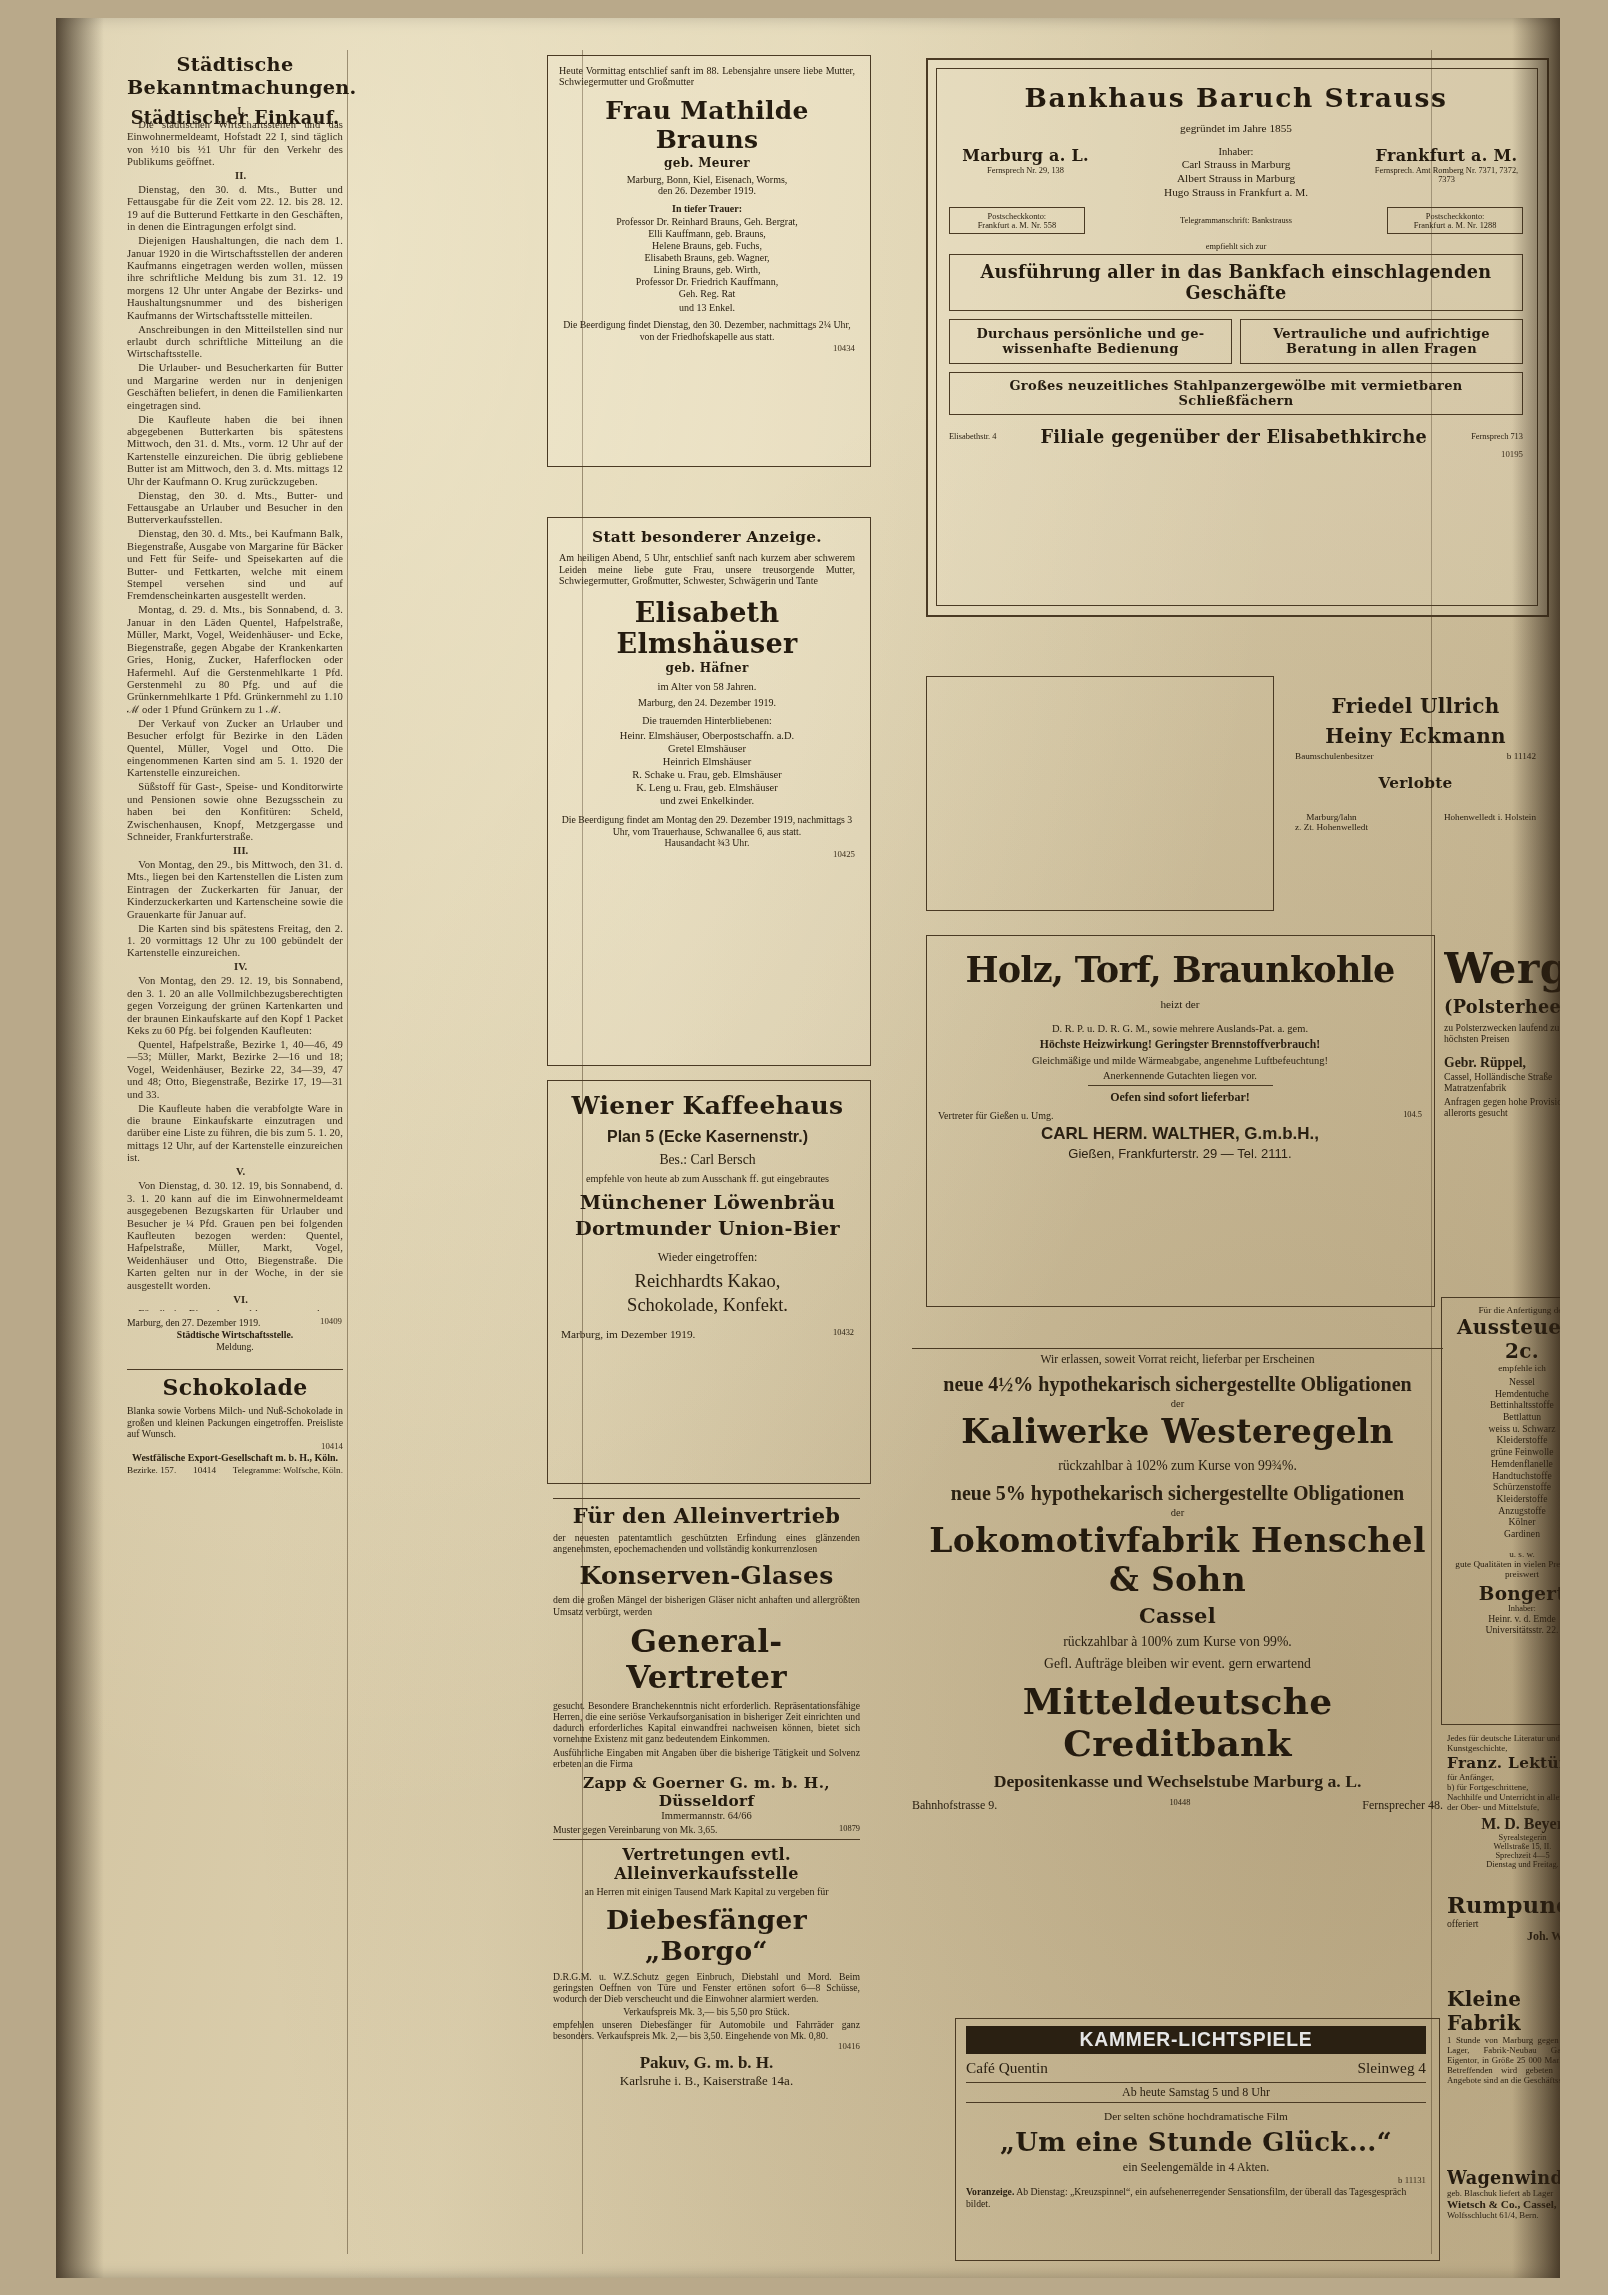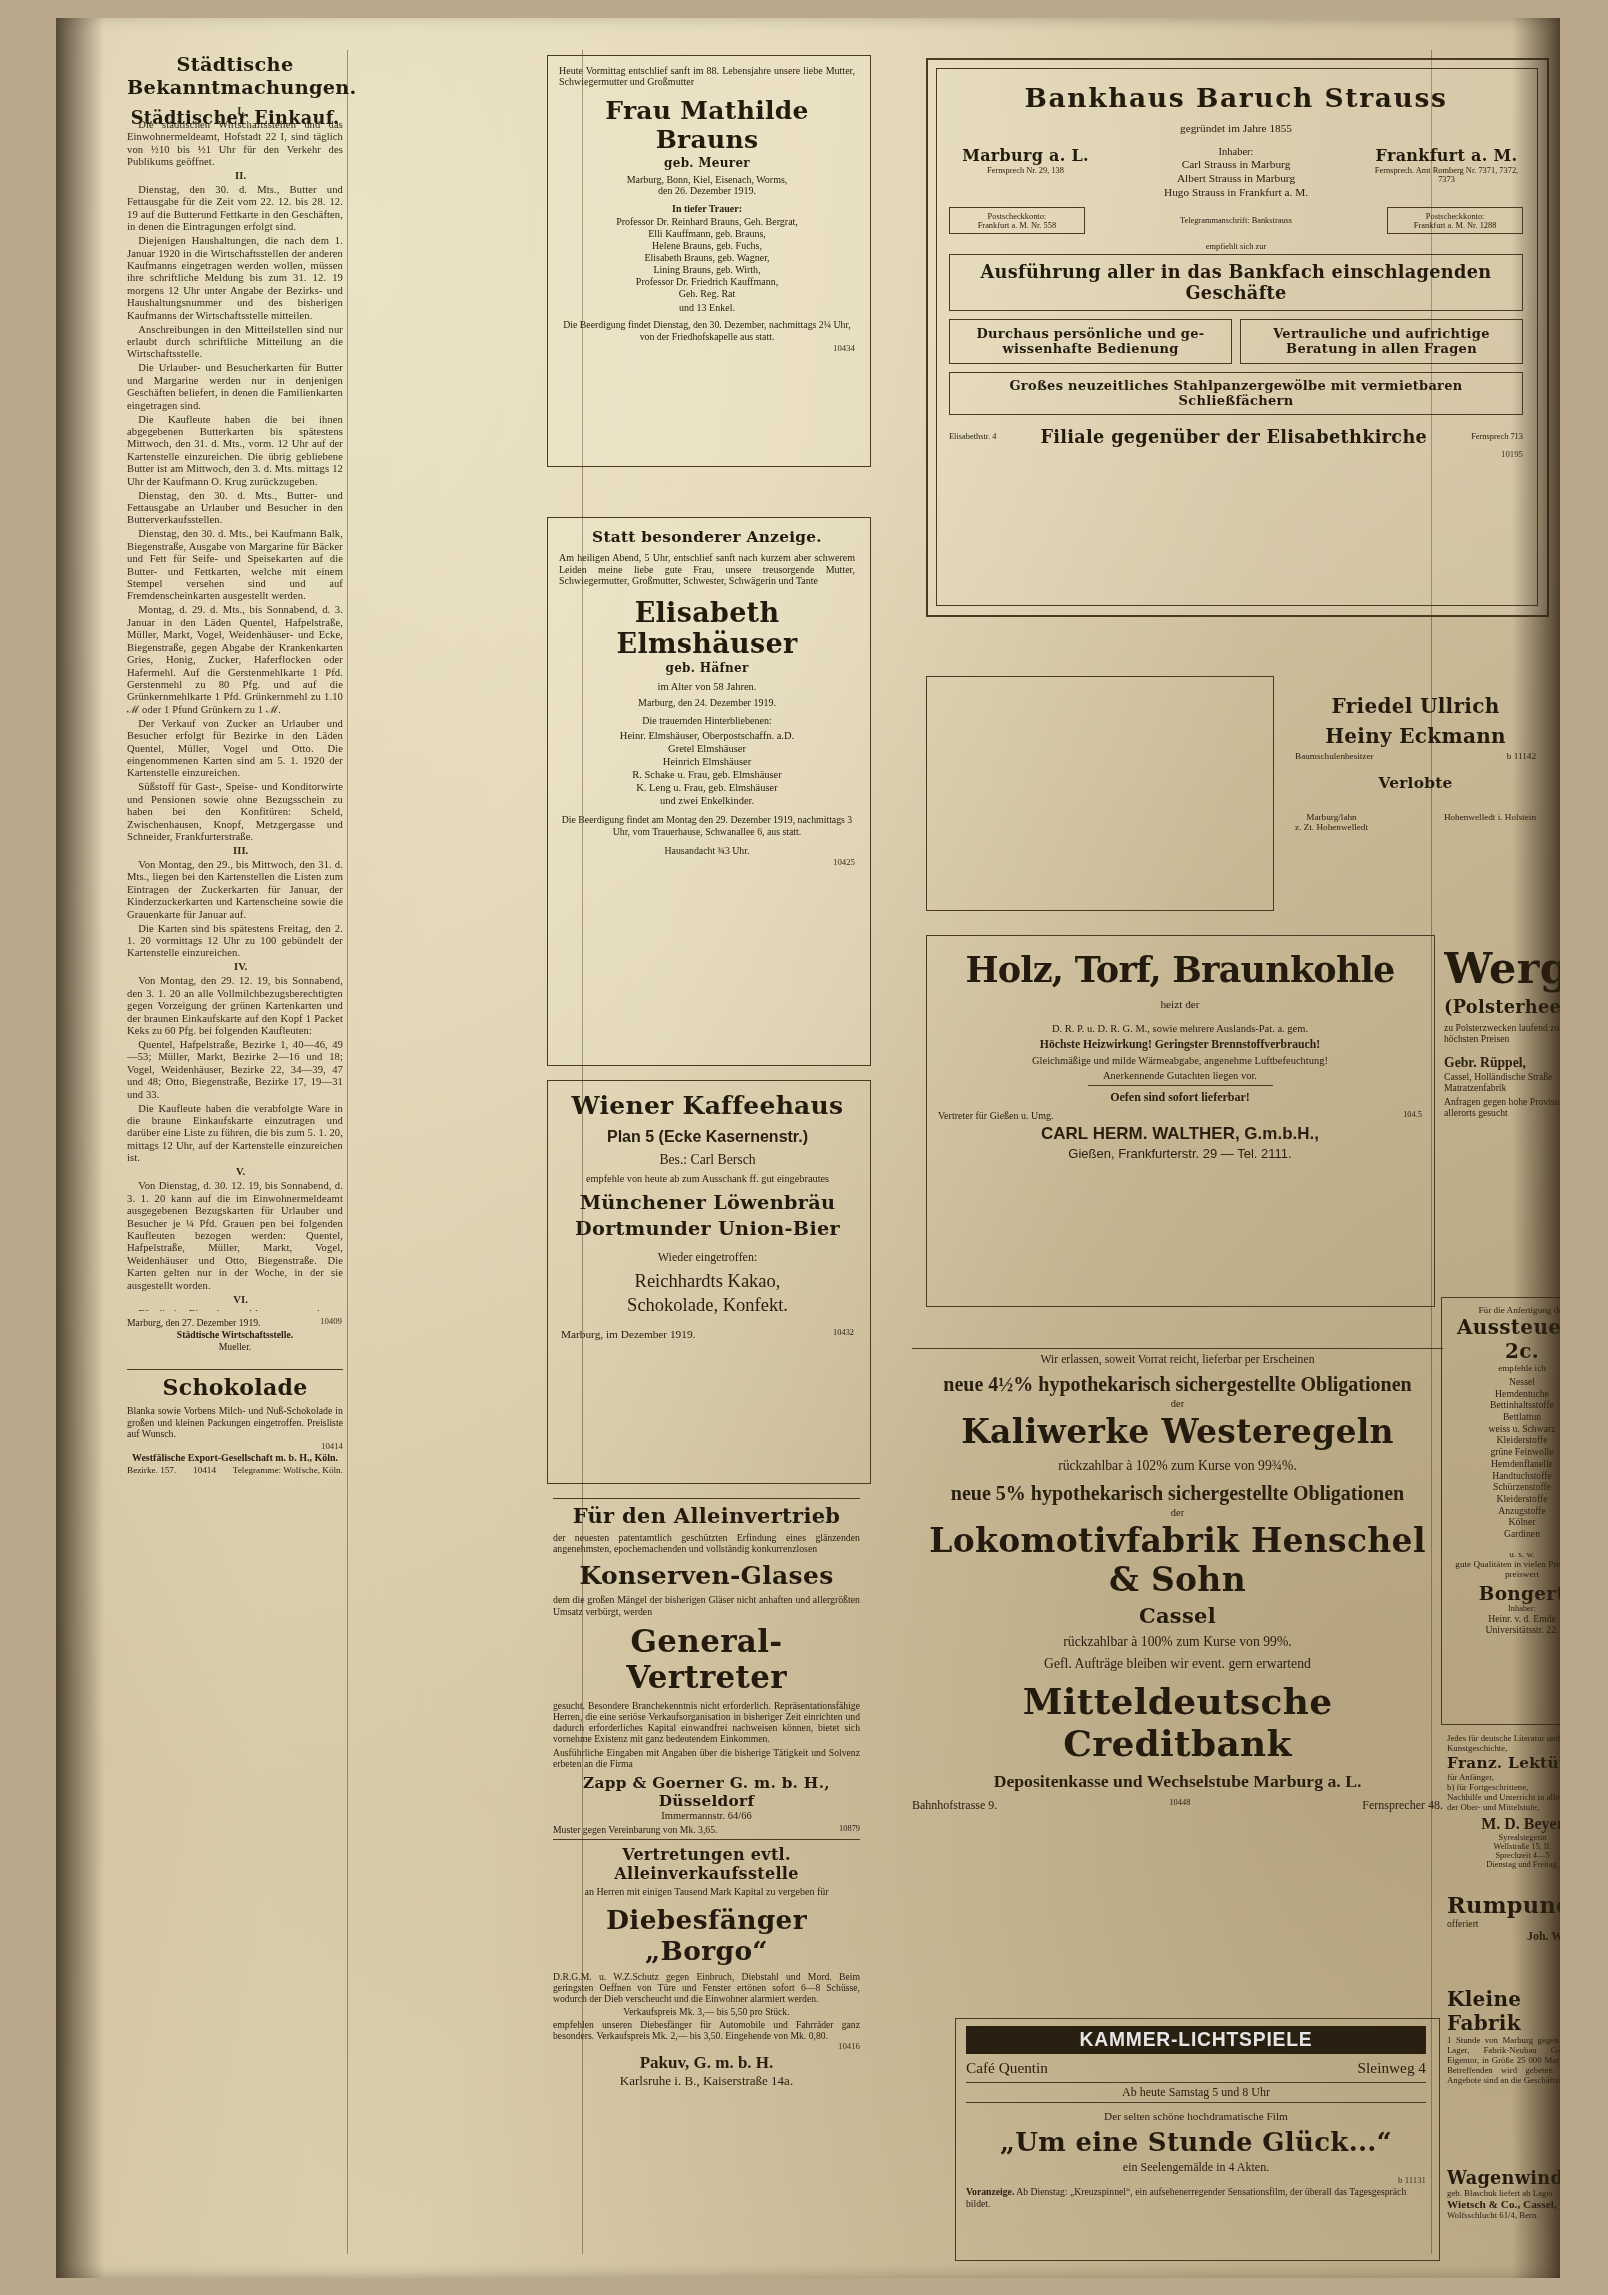--- a/index.html
+++ b/index.html
@@ -94,21 +94,21 @@
       <p>Die Kaufleute haben die verabfolgte Ware in die braune Einkaufskarte einzutragen und darüber eine Liste zu führen, die bis zum 5. 1. 20, mittags 12 Uhr, auf der Kartenstelle einzureichen ist.</p>
       <p class="sec">V.</p>
       <p>Von Dienstag, d. 30. 12. 19, bis Sonnabend, d. 3. 1. 20 kann auf die im Einwohnermeldeamt ausgegebenen Bezugskarten für Urlauber und Besucher je ¼ Pfd. Grauen pen bei folgenden Kaufleuten bezogen werden: Quentel, Hafpelstraße, Müller, Markt, Vogel, Weidenhäuser und Otto, Biegenstraße. Die Karten gelten nur in der Woche, in der sie ausgestellt worden.</p>
       <p class="sec">VI.</p>
       <p>Für die im Einwohnermeldeamt ausgegebenen Lebensmittelkarten für zurückkehrende Gefangene können die darauf entfallenden Lebensmittel nur bei Kaufmann Erdmann, Neustadt, eingekauft werden.</p>
     </div>
 
   <div class="blk" style="left:71px;top:1299px;width:216px;text-align:center;font-size:9.7px;">
     <div style="text-align:left;">Marburg, den 27. Dezember 1919.</div>
     <div style="margin-top:1.6px;font-weight:bold;">Städtische Wirtschaftsstelle.</div>
-    <div style="margin-top:0.8px;">Mueller.</div>
+    <div style="margin-top:0.8px;">Meldung.</div>
   </div>
   <div class="blk num" style="left:241px;top:1298px;width:45px;">10409</div>
 
   <div class="blk" style="left:71px;top:1348px;width:216px;">
     <div class="ln"></div>
     <div class="hdr-fraktur" style="font-size:22px;text-align:center;margin:4.8px 0 4.8px;">Schokolade</div>
     <div style="font-size:9.8px;line-height:11.3px;text-align:justify;">Blanka sowie Vorbens Milch- und Nuß-Schokolade in großen und kleinen Packungen eingetroffen. Preisliste auf Wunsch.</div>
     <div class="num" style="margin-top:1.6px;">10414</div>
     <div style="font-size:10px;text-align:center;font-weight:bold;margin-top:1.6px;">Westfälische Export-Gesellschaft m. b. H., Köln.</div>
     <div style="display:flex;justify-content:space-between;font-size:9.2px;margin-top:1.6px;">
@@ -151,21 +151,21 @@
     <div style="font-size:10px;text-align:center;margin-top:6.4px;">Die trauernden Hinterbliebenen:</div>
     <div id="ob2-survivors" style="font-size:10.5px;line-height:13px;text-align:center;margin-top:3.2px;">
         <div>Heinr. Elmshäuser, Oberpostschaffn. a.D.</div>
         <div>Gretel Elmshäuser</div>
         <div>Heinrich Elmshäuser</div>
         <div>R. Schake u. Frau, geb. Elmshäuser</div>
         <div>K. Leng u. Frau, geb. Elmshäuser</div>
         <div>und zwei Enkelkinder.</div>
       </div>
     <div style="font-size:9.8px;line-height:11.3px;text-align:center;margin-top:7.2px;">Die Beerdigung findet am Montag den 29. Dezember 1919, nachmittags 3 Uhr, vom Trauerhause, Schwanallee 6, aus statt.</div>
-    <div style="font-size:9.8px;text-align:center;margin-top:8px;">Hausandacht ¾3 Uhr.</div>
+    <div style="font-size:9.8px;text-align:center;">Hausandacht ¾3 Uhr.</div>
     <div class="num" style="margin-top:1.6px;">10425</div>
   </div>
 
   <div class="thinbox" style="left:491px;top:1062px;width:322px;height:402px;"></div>
   <div class="blk" style="left:505px;top:1073px;width:293px;text-align:center;">
     <div class="hdr-fraktur" style="font-size:25px;">Wiener Kaffeehaus</div>
     <div style="font-size:16px;font-weight:bold;margin-top:8px;font-family:'Liberation Sans',sans-serif;">Plan 5 (Ecke Kasernenstr.)</div>
     <div style="font-size:13.7px;margin-top:6.4px;">Bes.: Carl Bersch</div>
     <div style="font-size:10.3px;margin-top:4.8px;line-height:11.7px;">empfehle von heute ab zum Ausschank ff. gut eingebrautes</div>
     <div class="hdr-fraktur" style="font-size:19.3px;margin-top:6.4px;">Münchener Löwenbräu</div>

